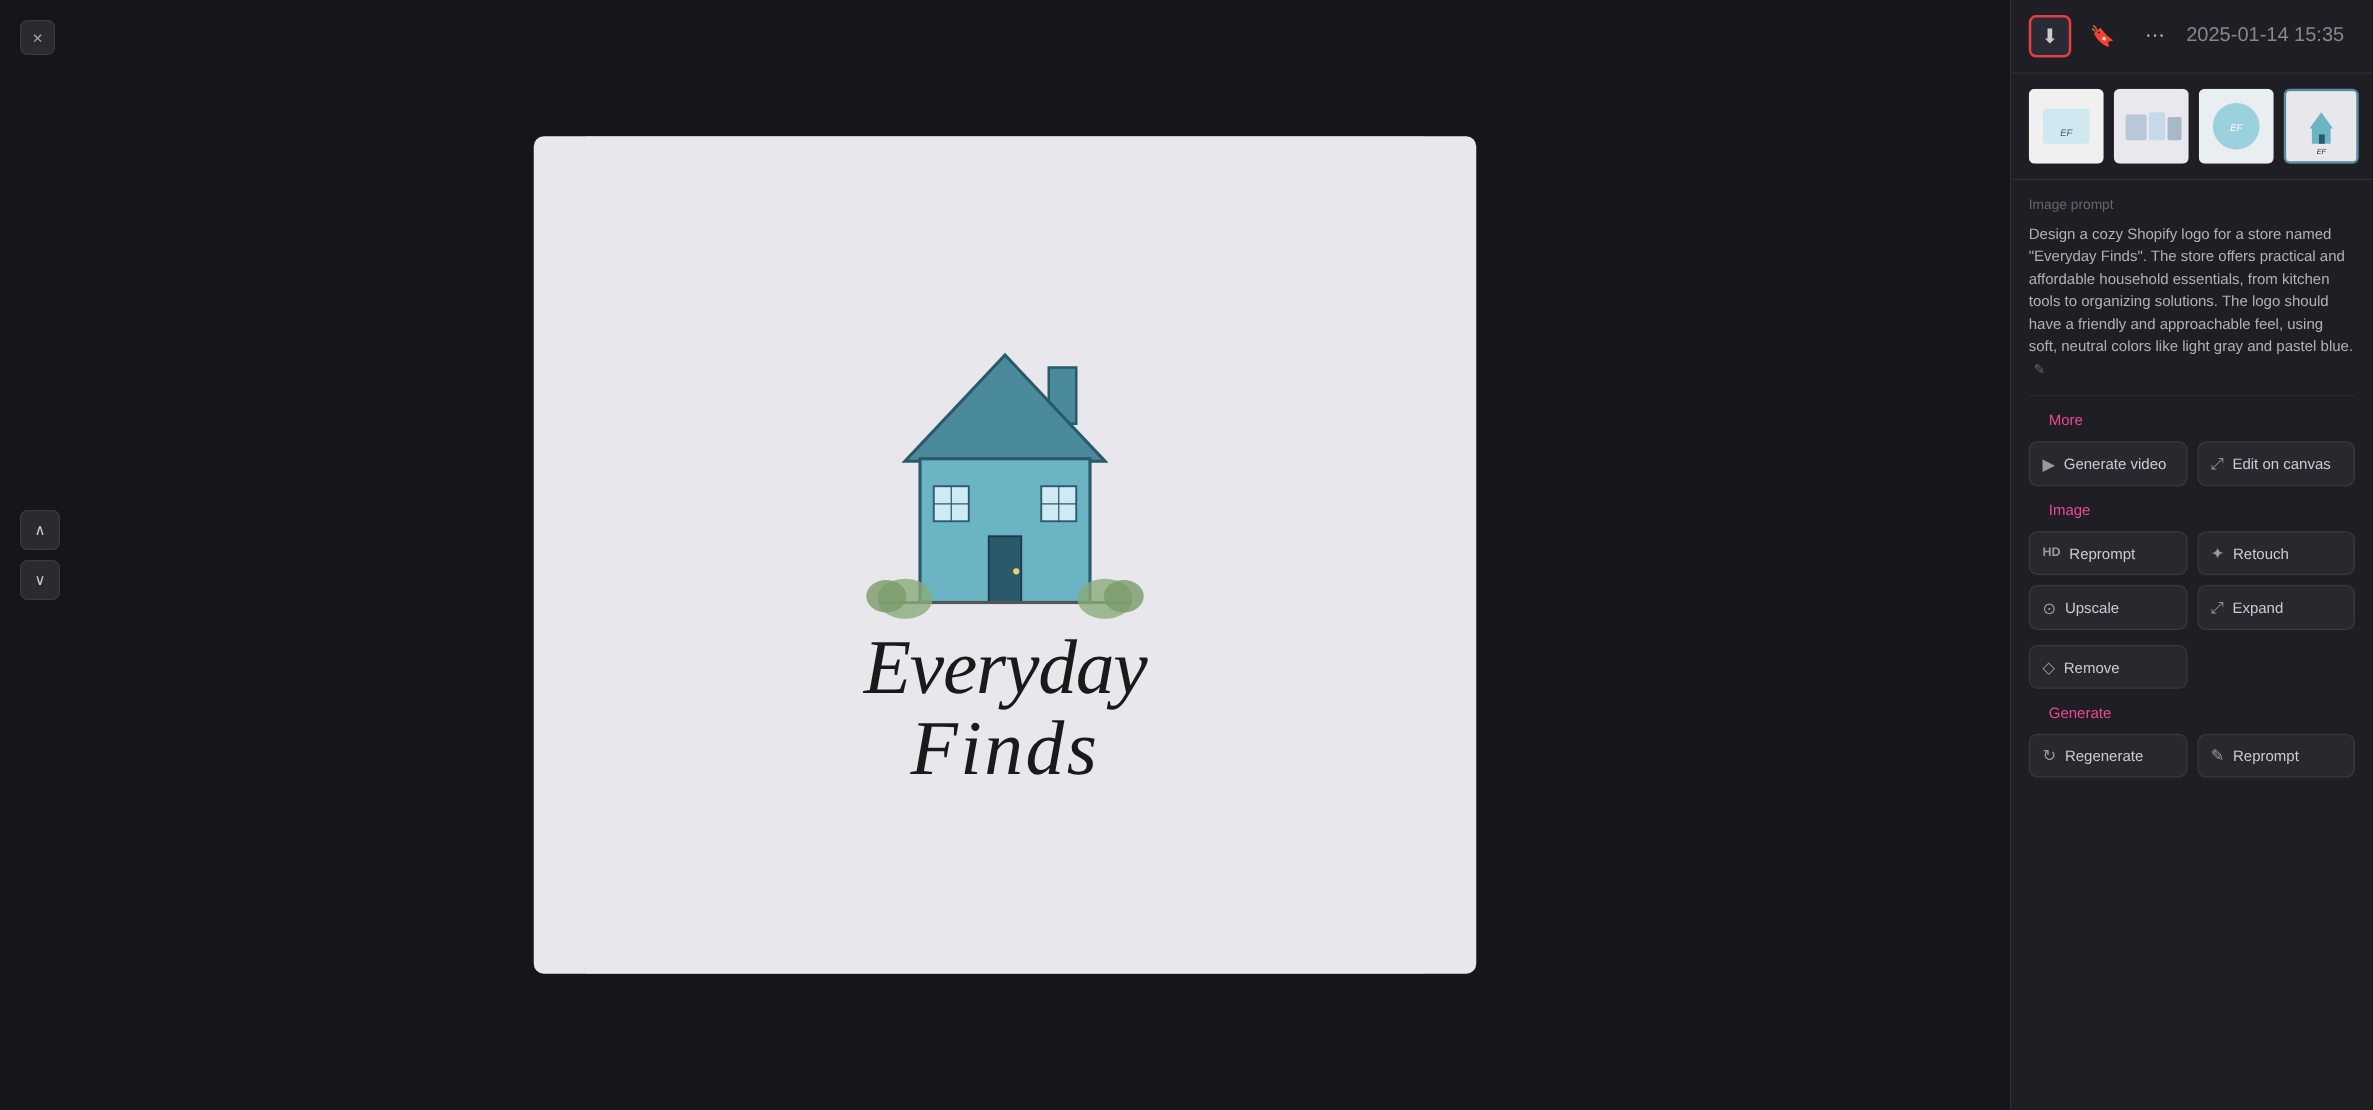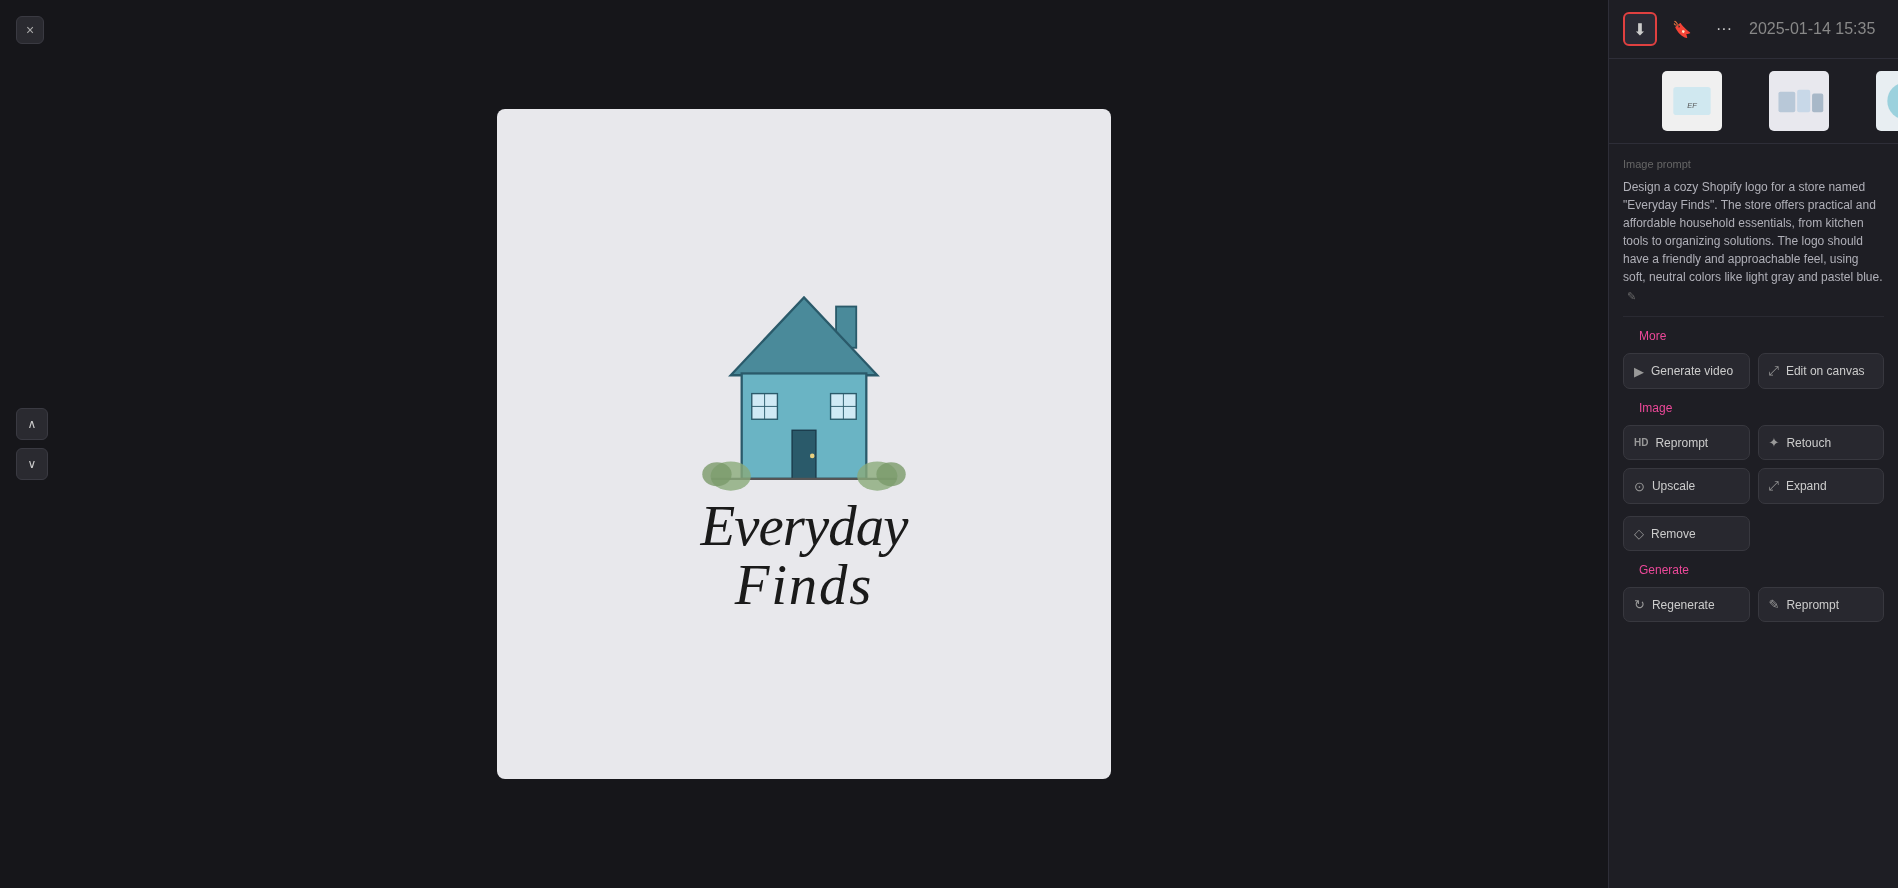--- a/index.html
+++ b/index.html
@@ -60,21 +60,21 @@
       display: flex;
       align-items: center;
       justify-content: center;
       cursor: pointer;
       color: #aaa;
       font-size: 14px;
     }
 
     
     .image-container {
-      width: 614px;
+      width: 754px;
       height: 670px;
       background: #e8e8ec;
       border-radius: 8px;
       display: flex;
       align-items: center;
       justify-content: center;
       overflow: hidden;
     }
 
     
@@ -139,21 +139,20 @@
       height: 60px;
       border-radius: 5px;
       overflow: hidden;
       cursor: pointer;
       border: 2px solid transparent;
       flex-shrink: 0;
       background: #e8e8ec;
       display: flex;
       align-items: center;
       justify-content: flex-end;
-      margin-left: 39px;
     }
 
     .thumbnail:last-child {
       border-color: #5a8a9f;
     }
 
     .thumbnail svg {
       width: 100%;
       height: 100%;
     }

